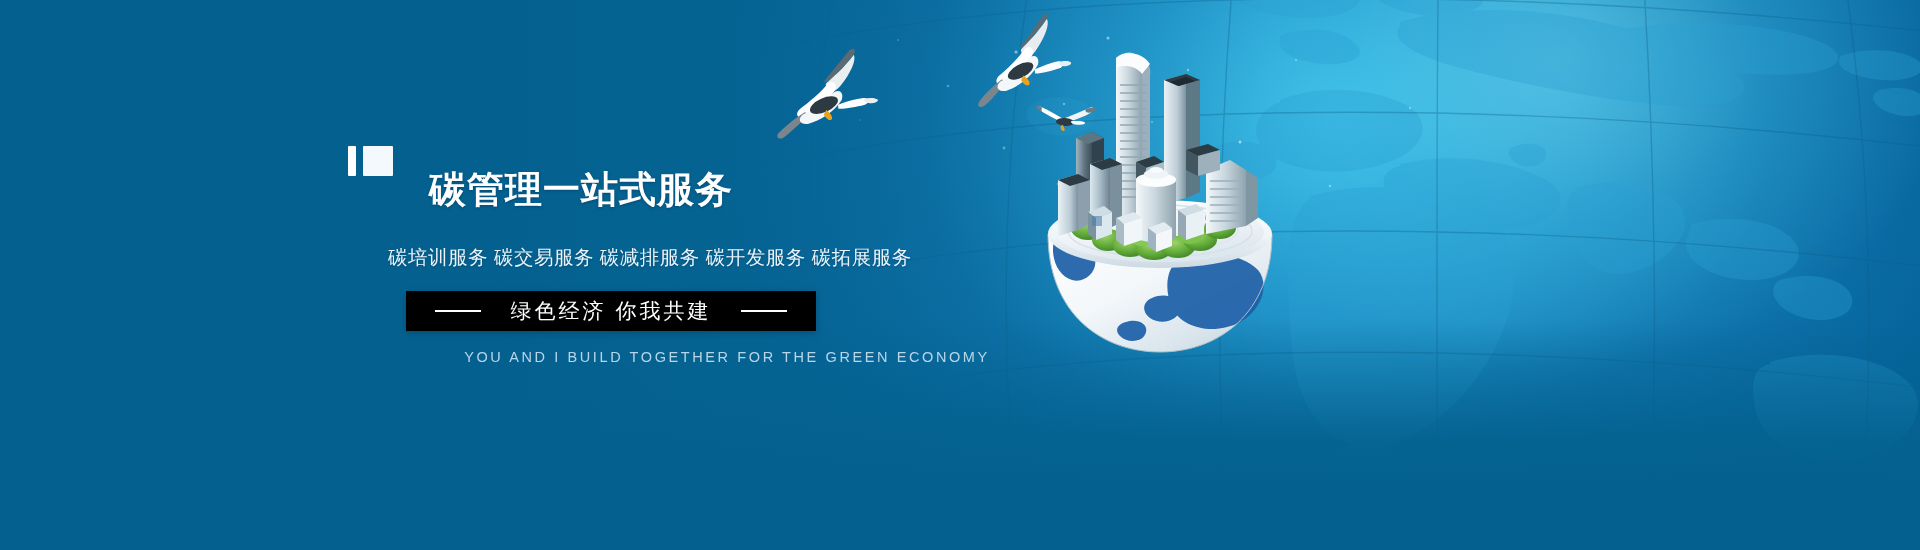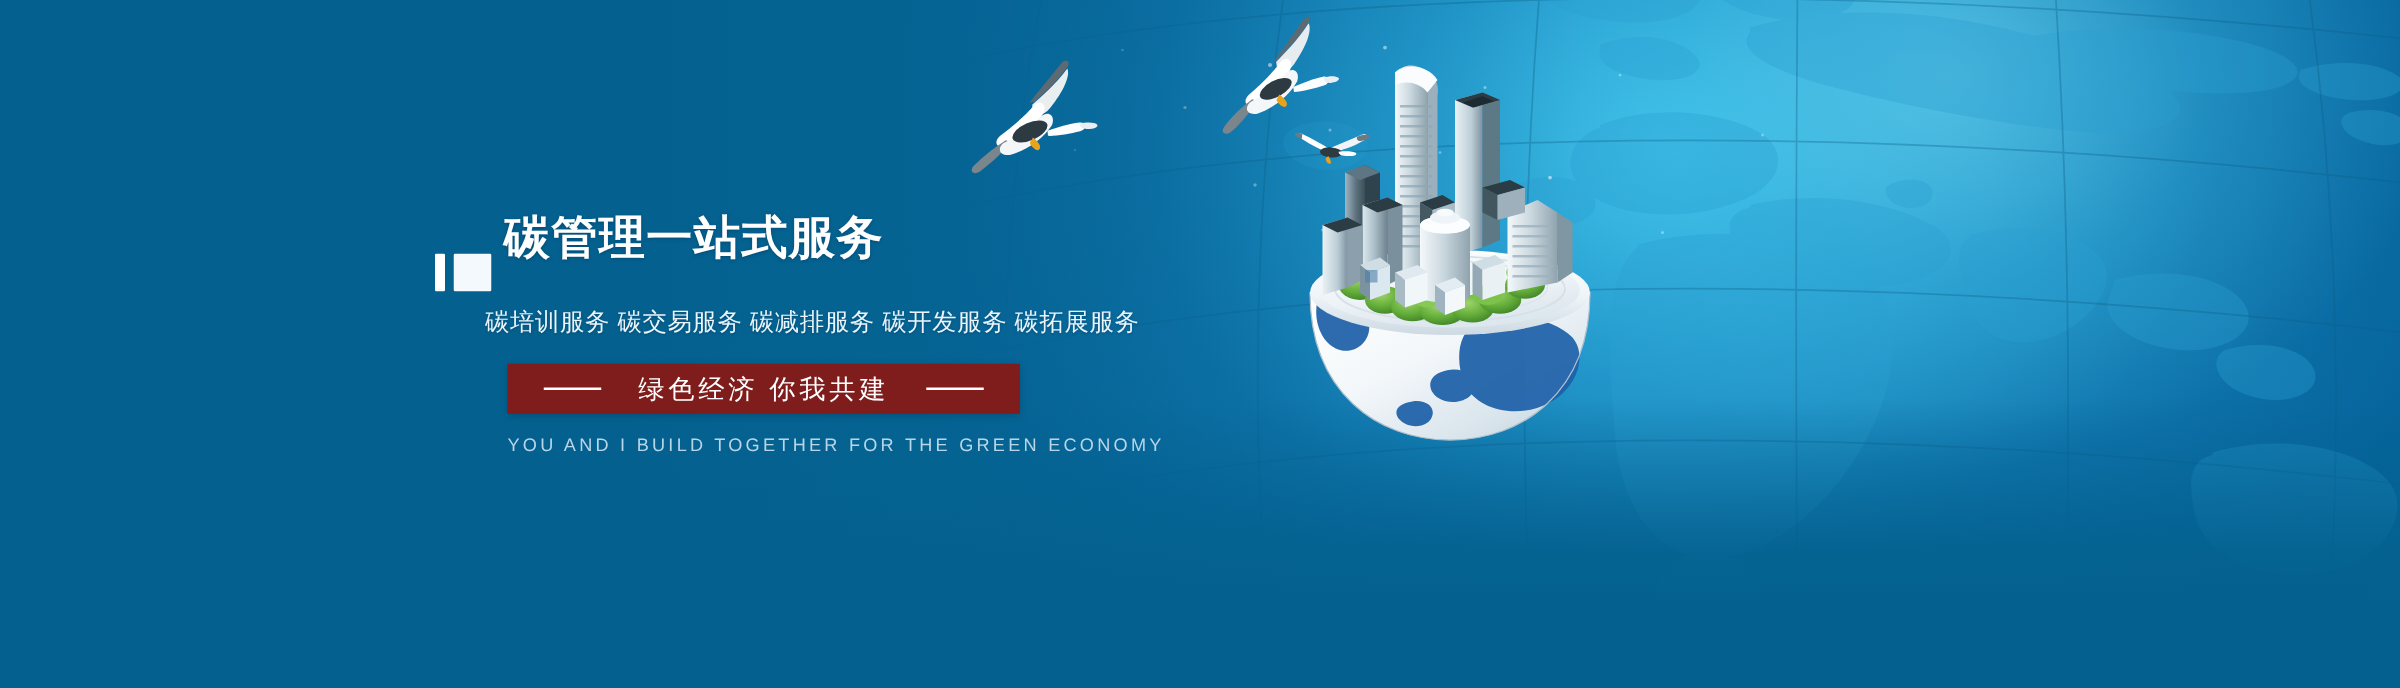--- a/index.html
+++ b/index.html
@@ -93,21 +93,21 @@
   }
   .globe-art svg{display:block;width:100%;height:100%;overflow:visible;}
 
   
   .copy{
     position:absolute;
     left:348px;top:146px;
     width:700px;
   }
   .headline-row{
-    display:flex;align-items:flex-end;gap:10px;
+    display:flex;align-items:flex-start;gap:36px;
     margin-bottom:4px;
   }
   .logo-mark{display:flex;align-items:center;gap:7px;}
   .logo-bar{
     width:8px;height:30px;background:#ffffff;border-radius:1px;
   }
   .logo-square{
     width:30px;height:30px;background:#f3f9fc;border-radius:1px;
   }
   .headline{
@@ -123,21 +123,21 @@
     color:#eaf4fb;
     font-size:19.5px;
     letter-spacing:.5px;
     margin:11px 0 0 40px;
     white-space:nowrap;
     text-shadow:0 1px 2px rgba(0,30,60,.3);
   }
   .orange-bar{
     margin:20px 0 0 58px;
     width:410px;height:40px;
-    background:#7f1d1d;
+    background:#000000;
     display:flex;align-items:center;justify-content:center;
     gap:30px;
     box-shadow:0 2px 6px rgba(0,24,48,.28);
   }
   .orange-dash{
     display:inline-block;
     width:46px;height:2px;background:#ffffff;
     flex:none;
   }
   .orange-text{
@@ -145,20 +145,21 @@
     font-size:21px;
     letter-spacing:3px;
     white-space:nowrap;
   }
   .en-line{
     margin:18px 0 0 58px;
     color:#b9d6e8;
     font-size:14.5px;
     letter-spacing:2.6px;
     white-space:nowrap;
+    text-align:center;
   }
 </style>
 </head>
 <body>
 
 <div class="banner">
 
   <div class="bg-base"></div>
   <div class="bg-glow"></div>
   <div class="bg-glow2"></div>

